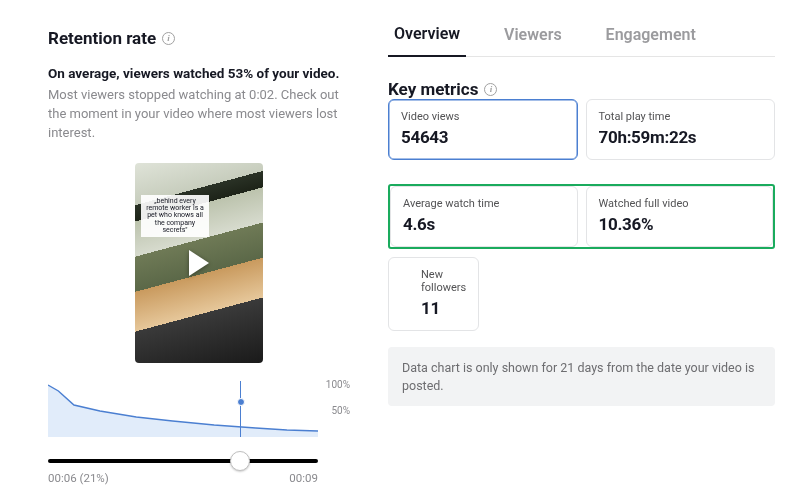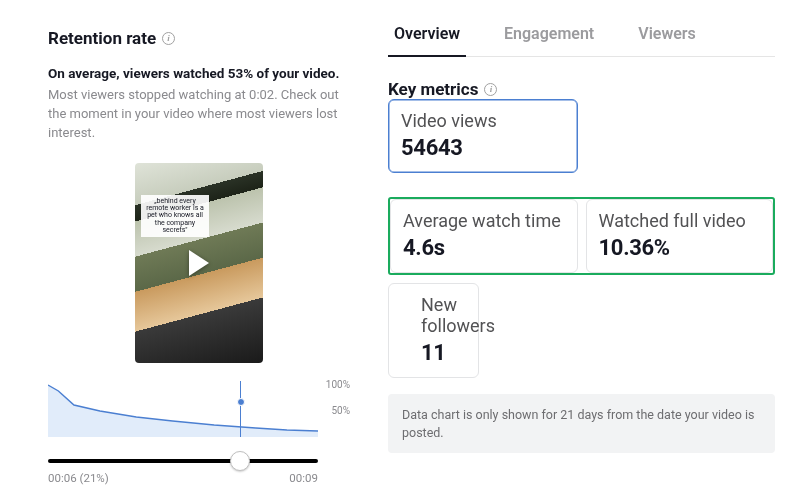--- a/index.html
+++ b/index.html
@@ -139,20 +139,21 @@
       font-size:11.5px;
       color:#8a8a8e;
       margin-top:8px;
     }
     
     .tabs {
       display:flex;
       border-bottom:1px solid #e5e5e5;
       gap:32px;
       margin-bottom:22px;
+      align-items:flex-end;
     }
     .tab {
       padding:10px 6px 12px;
       font-size:16px;
       font-weight:600;
       color:#9b9b9e;
       cursor:pointer;
     }
     .tab.active {
       color:#161823;
@@ -172,22 +173,22 @@
     .metric-card {
       border:1px solid #e3e4e6;
       border-radius:6px;
       padding:10px 12px 12px;
       background:#fff;
     }
     .metric-card.highlight {
       border-color:#4b7fd1;
       box-shadow: inset 0 0 0 0.5px #4b7fd1;
     }
-    .metric-label { font-size:18px; color:#525254; margin-bottom:4px;}
-    .metric-value { font-size:22px; font-weight:700; letter-spacing:-.3px;}
+    .metric-label { font-size:11px; color:#525254; margin-bottom:4px;}
+    .metric-value { font-size:17px; font-weight:700; letter-spacing:-.3px;}
     .green-box {
       grid-column:1 / span 2;
       border:2px solid #1aab5d;
       border-radius:3px;
       display:grid;
       grid-template-columns:1fr 1fr;
       gap:8px;
       margin-top:16px;
     }
     .followers-card { width: calc(50% - 4px); padding-left: 32px; }
@@ -232,33 +233,37 @@
   </div>
   <div class="time-row">
     <span>00:06 (21%)</span>
     <span>00:09</span>
   </div>
 </div>
 
 <div class="right-panel">
   <div class="tabs">
     <div class="tab active">Overview</div>
+    <div class="tab">Viewers</div>
     <div class="tab">Engagement</div>
-    <div class="tab">Viewers</div>
   </div>
 
   <div class="key-hdr">
     <span>Key metrics</span>
     <span class="info-icon">i</span>
   </div>
 
   <div class="metrics-grid">
     <div class="metric-card highlight">
       <div class="metric-label">Video views</div>
       <div class="metric-value">54643</div>
+    </div>
+    <div class="metric-card">
+      <div class="metric-label">Total play time</div>
+      <div class="metric-value">70h:59m:22s</div>
     </div>
 
     <div class="green-box">
       <div class="metric-card">
         <div class="metric-label">Average watch time</div>
         <div class="metric-value">4.6s</div>
       </div>
       <div class="metric-card">
         <div class="metric-label">Watched full video</div>
         <div class="metric-value">10.36%</div>

